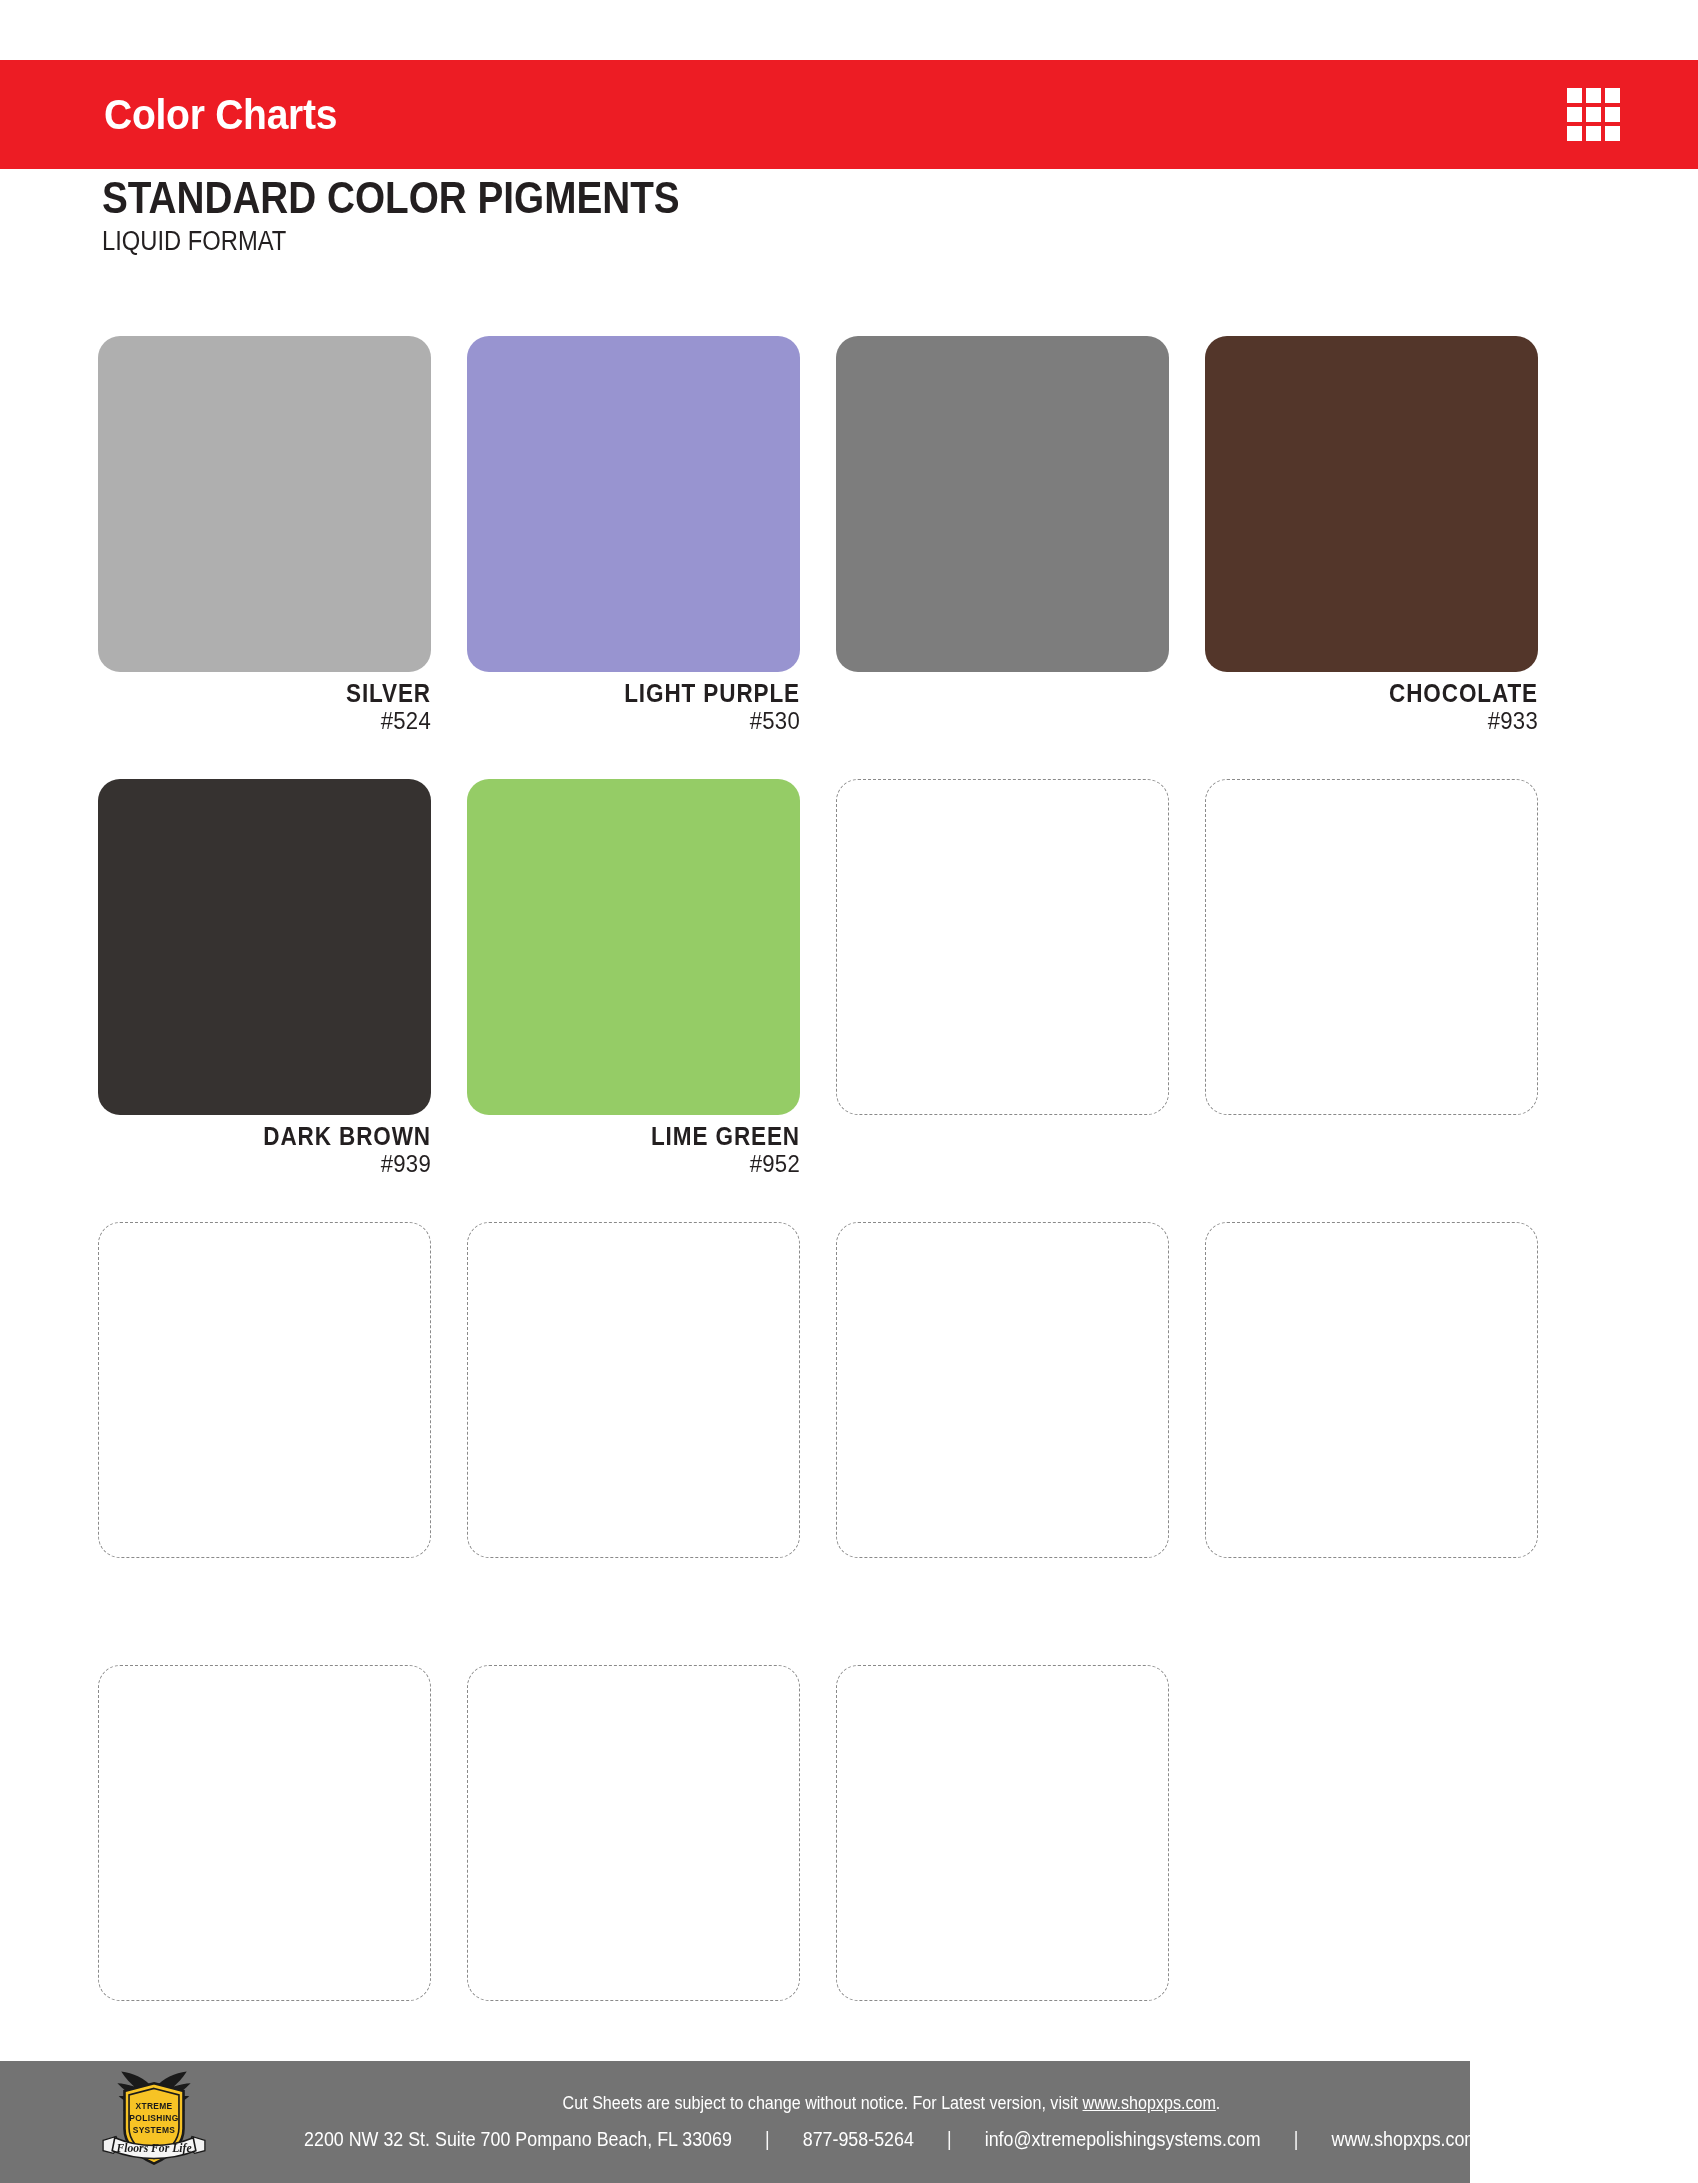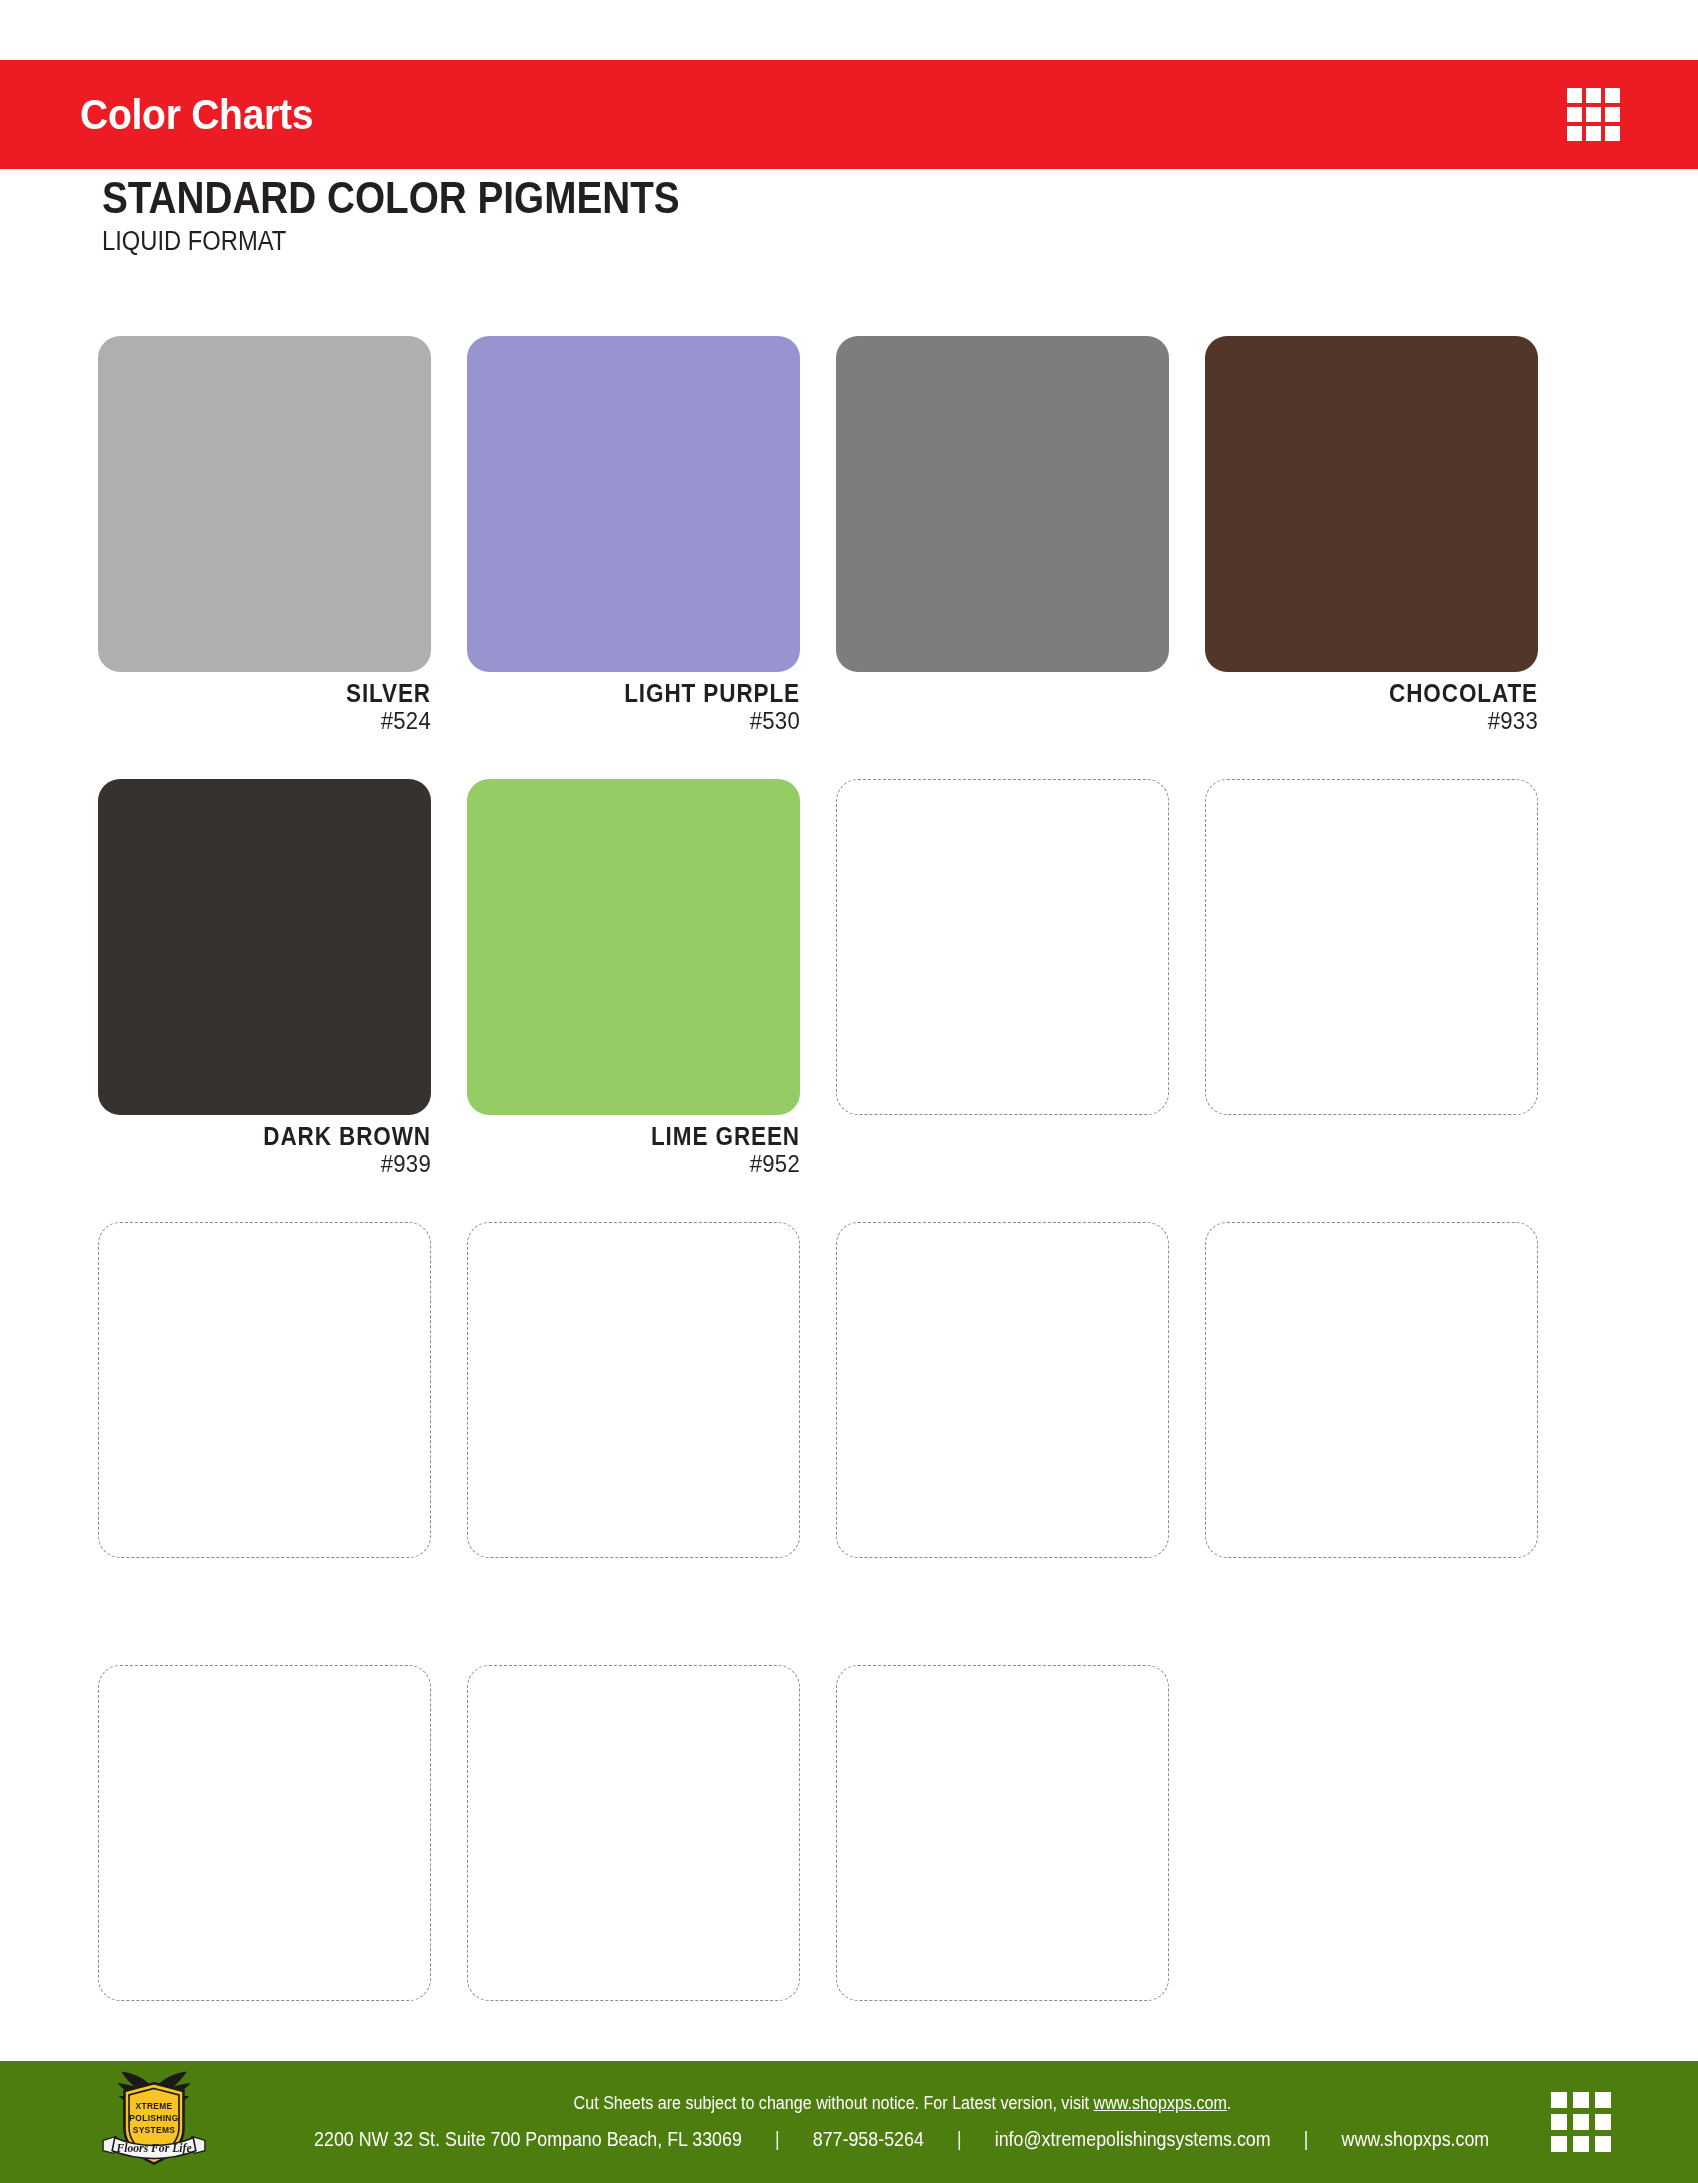--- a/index.html
+++ b/index.html
@@ -24,21 +24,21 @@
   .header-bar {
     position: absolute;
     left: 0;
     top: 60px;
     width: 1698px;
     height: 109px;
     background: #ED1C24;
     display: flex;
     align-items: center;
     justify-content: space-between;
-    padding: 0 78px 0 80px;
+    padding: 0 78px 0 104px;
   }
   .header-title {
     color: #ffffff;
     font-family: "Liberation Sans", sans-serif;
     font-size: 42px;
     font-weight: bold;
     letter-spacing: -0.3px;
     transform: scaleX(0.93);
     transform-origin: left center;
     white-space: nowrap;
@@ -146,23 +146,23 @@
     line-height: 1.15;
   }
   .swatch-caption.blank .swatch-name,
   .swatch-caption.blank .swatch-code { visibility: hidden; }
 
   
   .footer-bar {
     position: absolute;
     left: 0;
     bottom: 0;
-    width: 1698px;
+    width: 1470px;
     height: 122px;
-    background: #4d7c0f;
+    background: #737373;
     display: flex;
     align-items: center;
   }
   .footer-logo {
     position: relative;
     width: 120px;
     height: 107px;
     margin-left: 94px;
     flex: none;
   }

